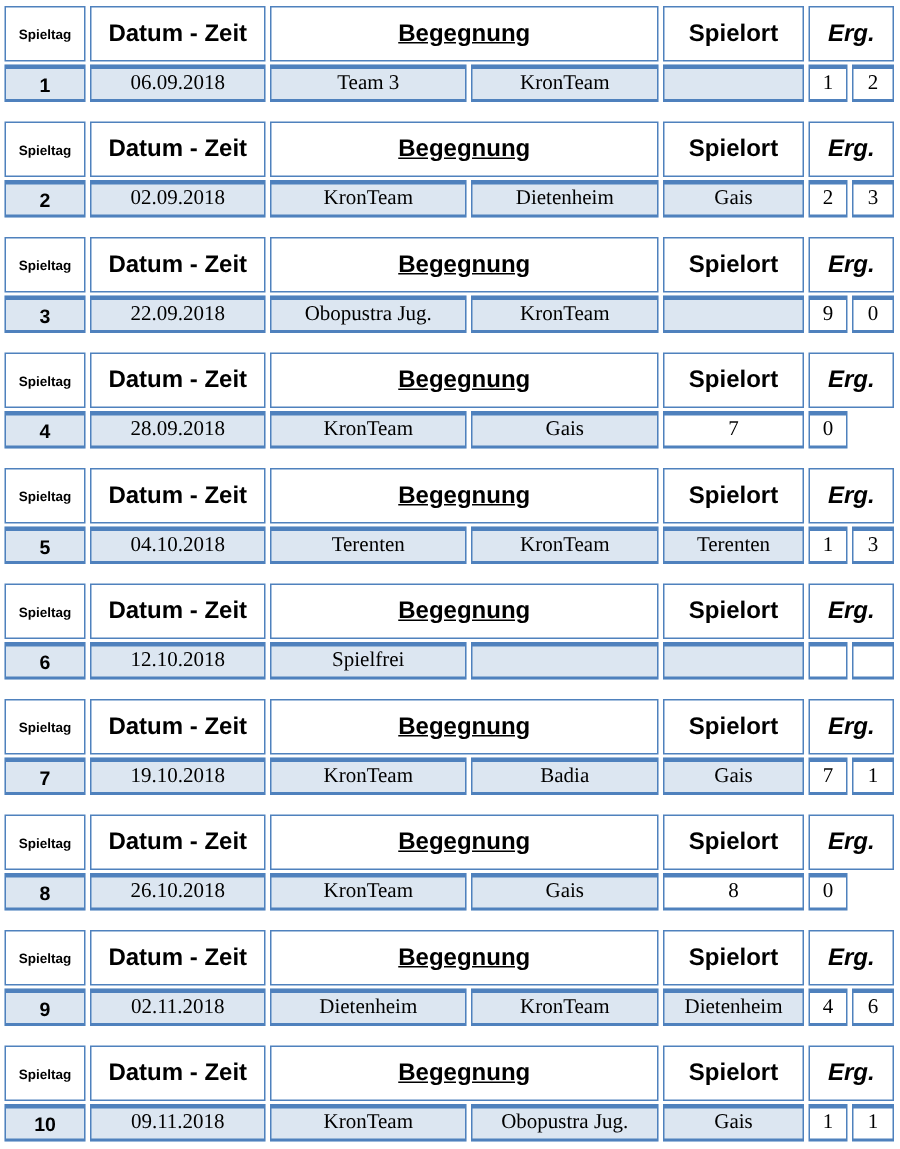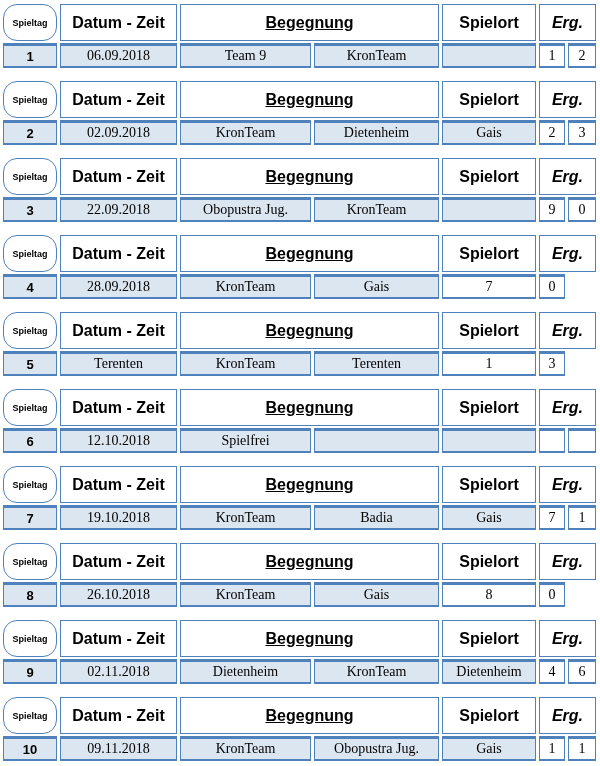--- a/index.html
+++ b/index.html
@@ -27,21 +27,21 @@
     justify-content: center;
     overflow: hidden;
     white-space: nowrap;
   }
   .header {
     background: #ffffff;
     font-family: "Liberation Sans", sans-serif;
     font-weight: bold;
     font-size: 16px;
   }
-  .h-spieltag { font-size: 9px; border-radius: 14px; }
+  .h-spieltag { font-size: 9px; }
   .h-begegnung { grid-column: 3 / 5; text-decoration: underline; }
   .h-erg { grid-column: 6 / 8; font-style: italic; }
   .data {
     background: #dce6f1;
     border-top-width: 3px;
     border-bottom-width: 2px;
     font-family: "Liberation Serif", serif;
     font-size: 14px;
   }
   .d-spieltag {
@@ -57,21 +57,21 @@
 <div id="blocks">
   <section class="block">
     <div class="cell header h-spieltag">Spieltag</div>
     <div class="cell header h-datum">Datum - Zeit</div>
     <div class="cell header h-begegnung">Begegnung</div>
     <div class="cell header h-spielort">Spielort</div>
     <div class="cell header h-erg">Erg.</div>
 
     <div class="cell data d-spieltag">1</div>
     <div class="cell data d-datum">06.09.2018</div>
-    <div class="cell data d-heim">Team 9</div>
+    <div class="cell data d-heim">Team 3</div>
     <div class="cell data d-gast">KronTeam</div>
     <div class="cell data d-spielort"></div>
     <div class="cell data d-erg">1</div>
     <div class="cell data d-erg">2</div>
   </section>
 
   <section class="block">
     <div class="cell header h-spieltag">Spieltag</div>
     <div class="cell header h-datum">Datum - Zeit</div>
     <div class="cell header h-begegnung">Begegnung</div>
@@ -119,20 +119,21 @@
   </section>
 
   <section class="block">
     <div class="cell header h-spieltag">Spieltag</div>
     <div class="cell header h-datum">Datum - Zeit</div>
     <div class="cell header h-begegnung">Begegnung</div>
     <div class="cell header h-spielort">Spielort</div>
     <div class="cell header h-erg">Erg.</div>
 
     <div class="cell data d-spieltag">5</div>
+    <div class="cell data d-datum">04.10.2018</div>
     <div class="cell data d-heim">Terenten</div>
     <div class="cell data d-gast">KronTeam</div>
     <div class="cell data d-spielort">Terenten</div>
     <div class="cell data d-erg">1</div>
     <div class="cell data d-erg">3</div>
   </section>
 
   <section class="block">
     <div class="cell header h-spieltag">Spieltag</div>
     <div class="cell header h-datum">Datum - Zeit</div>

